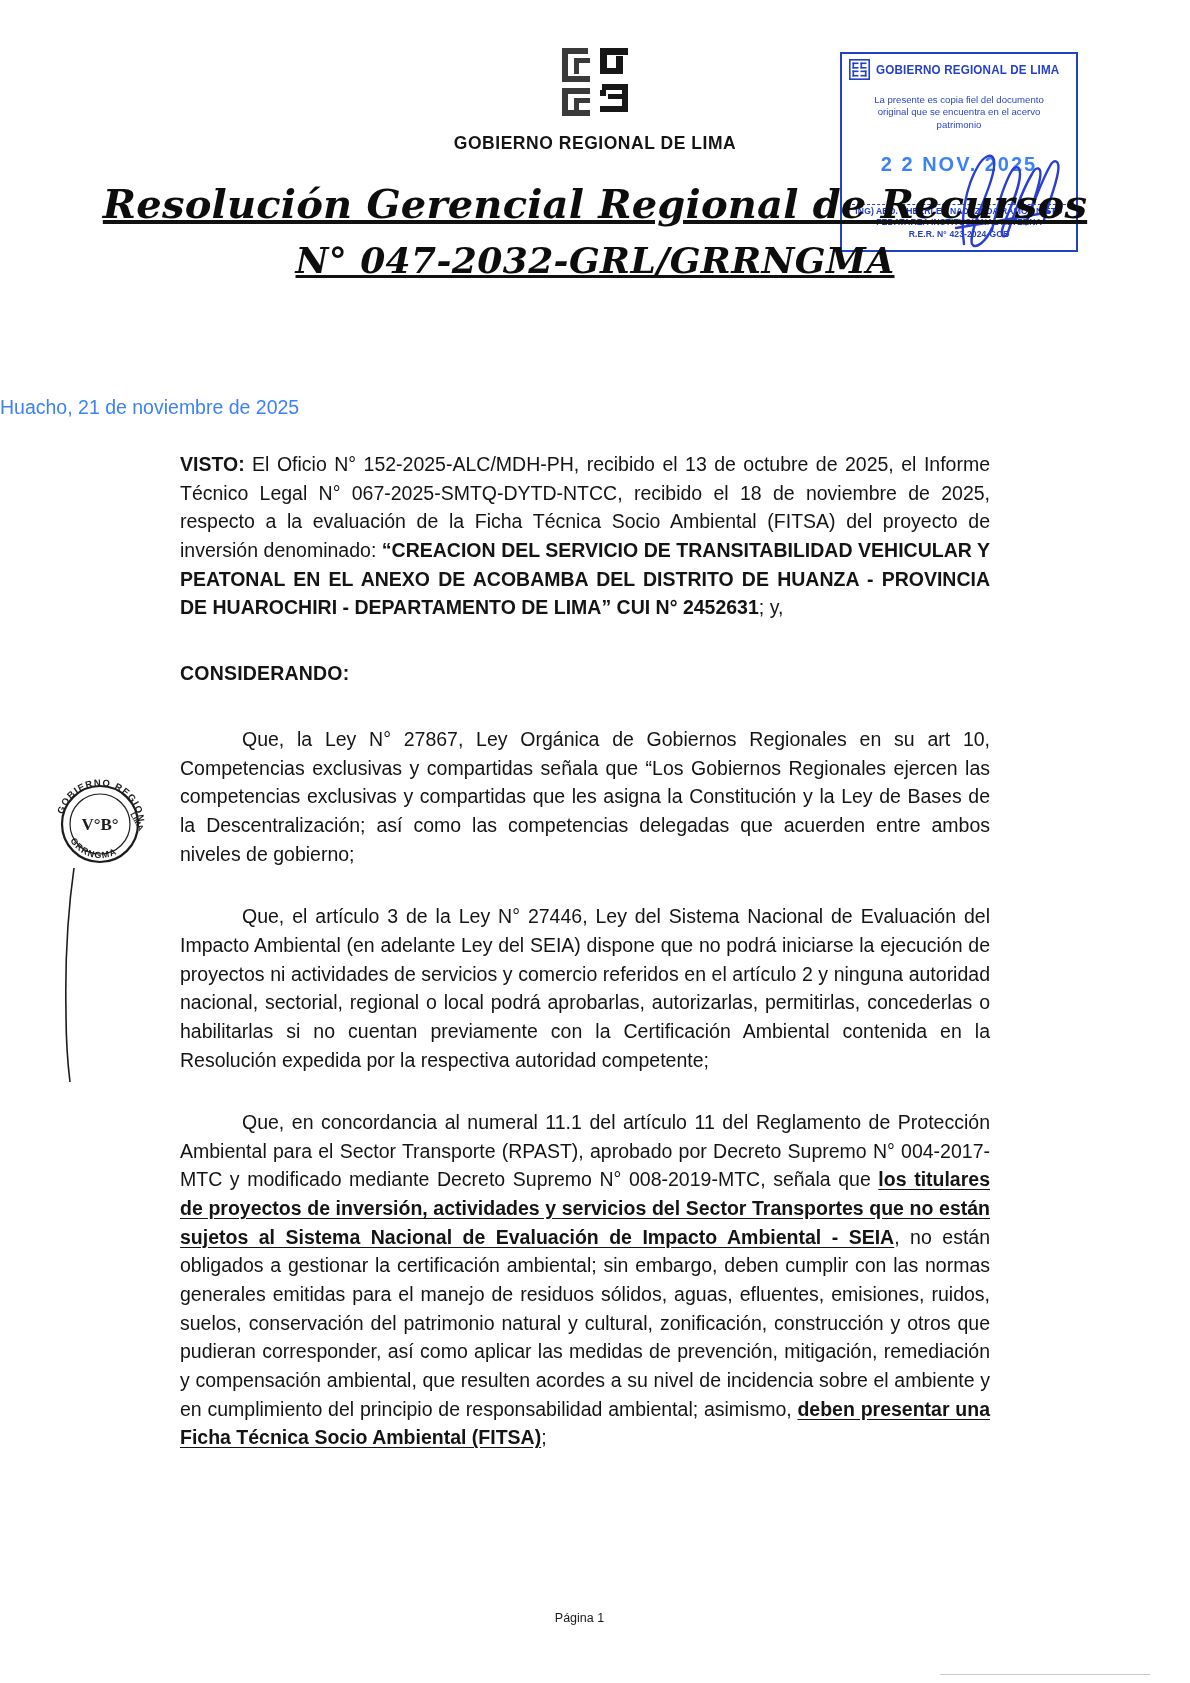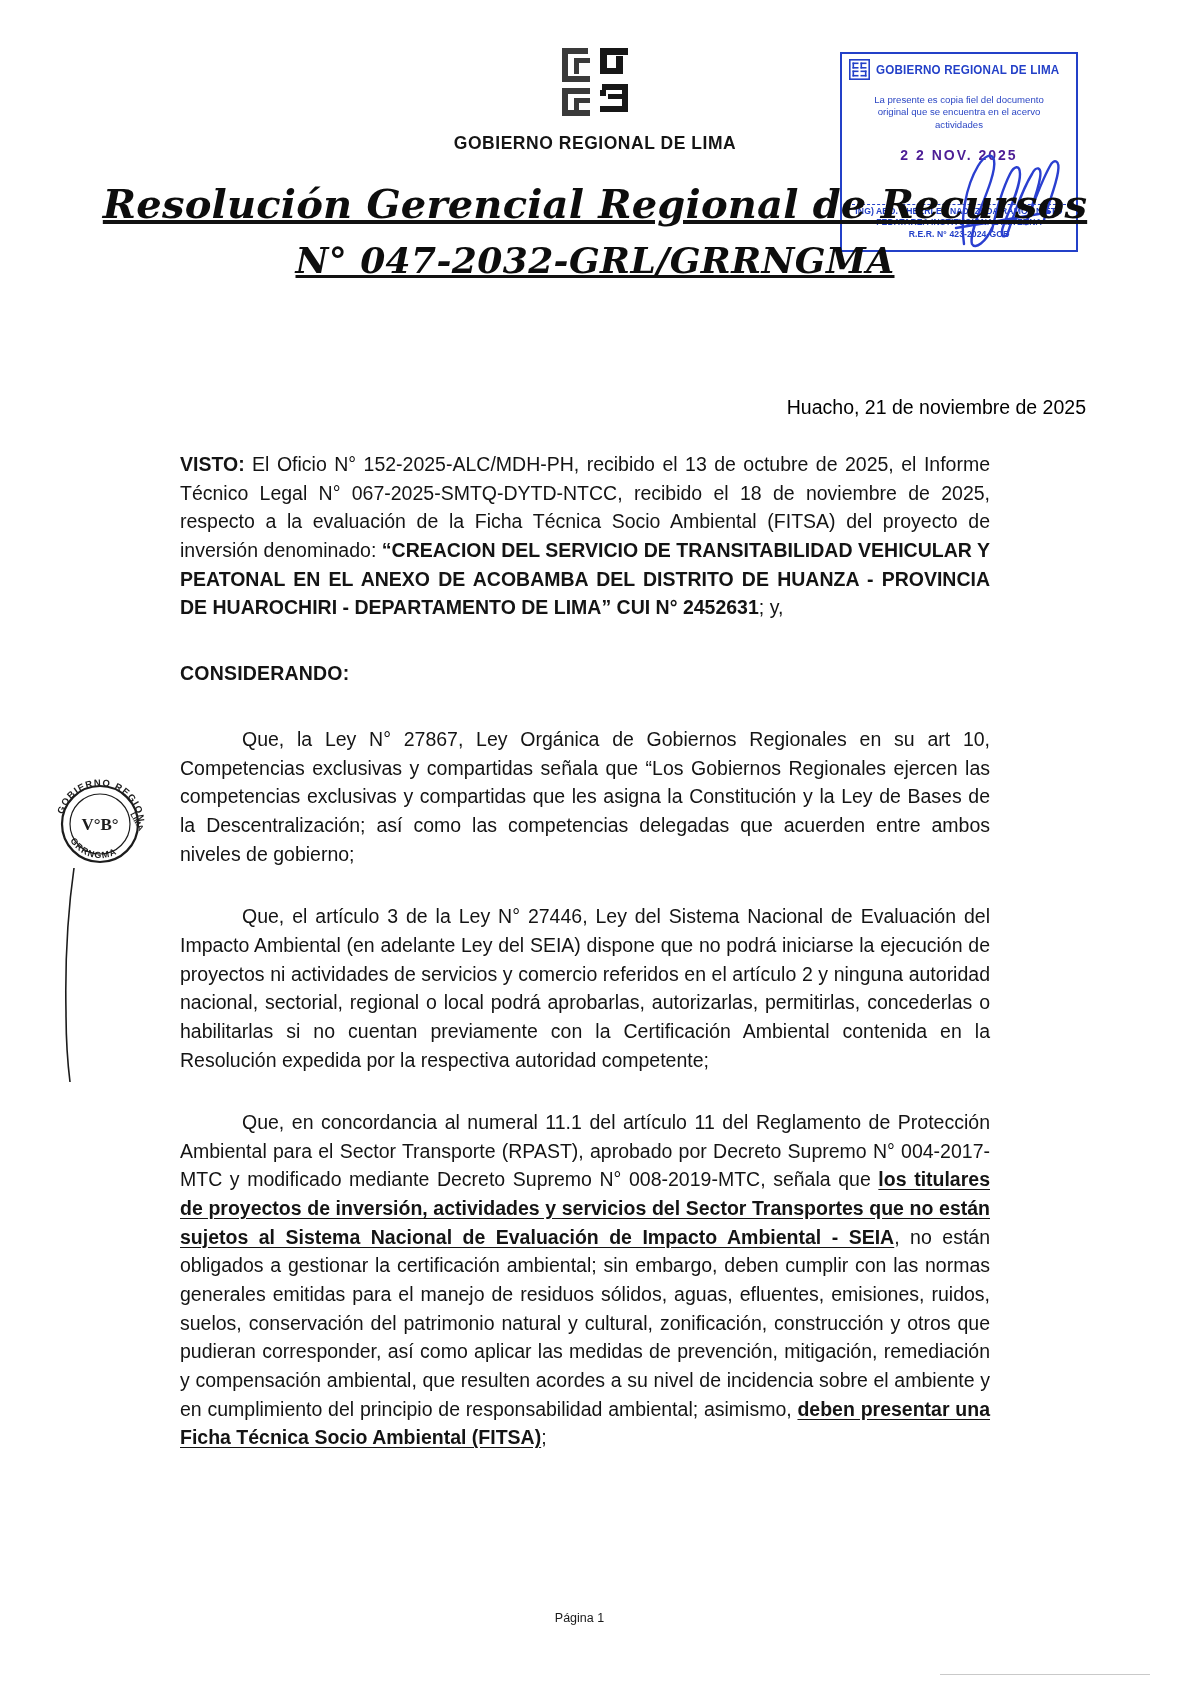--- a/index.html
+++ b/index.html
@@ -80,25 +80,25 @@
   }
   .stamp-body {
     text-align: center;
     font-size: 9.6px;
     line-height: 1.28;
     padding: 3px 12px 0 12px;
     color: #2c47c4;
     margin-top: 11px;
   }
   .stamp-date {
-    margin-top: 16px;
-    text-align: center;
-    color: #4c1d95;
-    font-weight: 700;
-    font-size: 14px;
+    margin-top: 22px;
+    text-align: center;
+    color: #3b82f6;
+    font-weight: 700;
+    font-size: 20px;
     letter-spacing: 2px;
     font-family: "Liberation Sans", sans-serif;
   }
   .stamp-dashline {
     position: absolute;
     left: 10px;
     right: 10px;
     top: 150px;
     border-top: 1.4px dashed #2340c8;
   }
@@ -151,23 +151,23 @@
     color: #0d0d0d;
     letter-spacing: 0.4px;
   }
 
   
   .city-date {
     position: absolute;
     top: 396px;
     left: 0;
     width: 1086px;
-    text-align: right;
+    text-align: left;
     font-size: 19.5px;
-    color: #000000;
+    color: #3b82f6;
   }
   .body {
     position: absolute;
     top: 450px;
     left: 180px;
     width: 810px;
   }
   .para {
     font-size: 19.5px;
     line-height: 1.47;
@@ -278,21 +278,21 @@
             <rect x="11.5" y="11.5" width="6" height="1.6"></rect>
             <rect x="11.5" y="15.9" width="6" height="1.6"></rect>
           </g>
         </svg>
       </span>
       <span class="stamp-org">GOBIERNO REGIONAL DE LIMA</span>
     </div>
     <div class="stamp-body">
       <div>La presente es copia fiel del documento</div>
       <div>original que se encuentra en el acervo</div>
-      <div>actividades</div>
+      <div>patrimonio</div>
     </div>
     <div class="stamp-date">2 2 NOV. 2025</div>
     <div class="stamp-dashline"></div>
     <div class="stamp-foot">
       <div class="ln1">ING) ABO. SHEERLEY NADEZHDA RAMOS NIETO</div>
       <div>FEDATAREA INSTITUCIONAL ALTERNA</div>
       <div>R.E.R. N° 423-2024-GOB</div>
     </div>
     <svg class="signature-scribble" viewBox="0 0 120 118" aria-hidden="true">
       <g fill="none" stroke="#2a3fd0" stroke-width="2.4" stroke-linecap="round">

